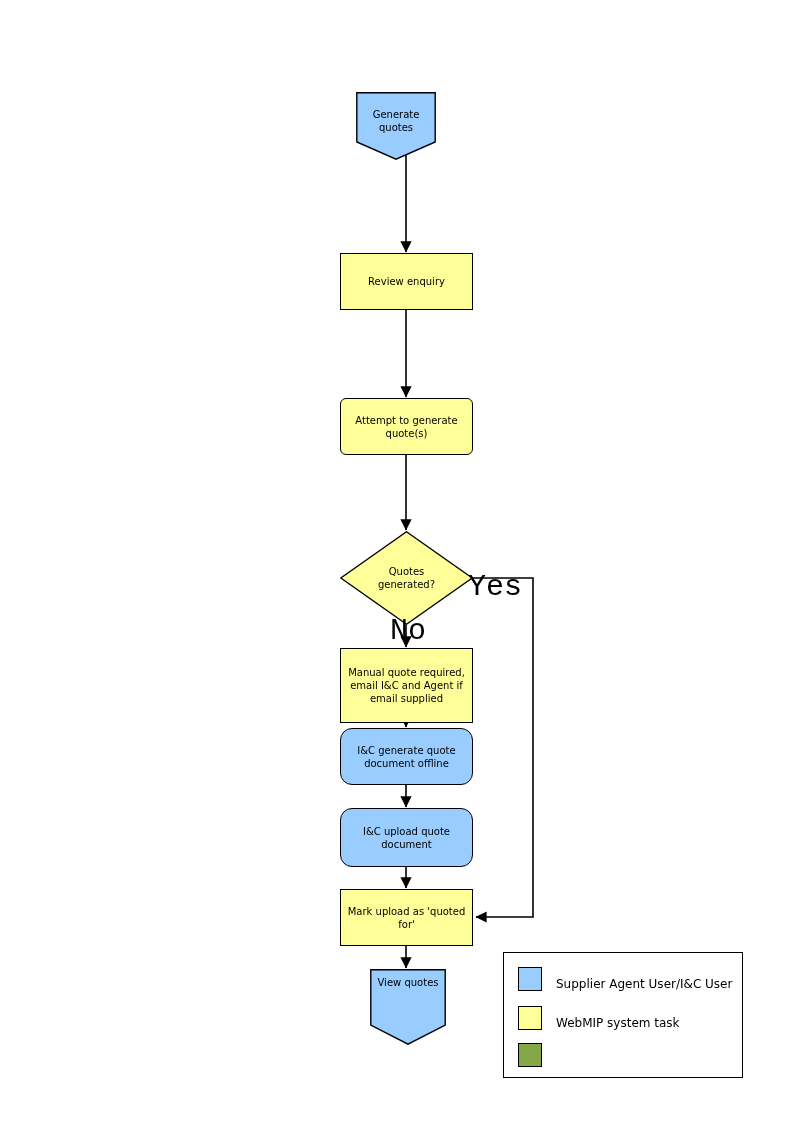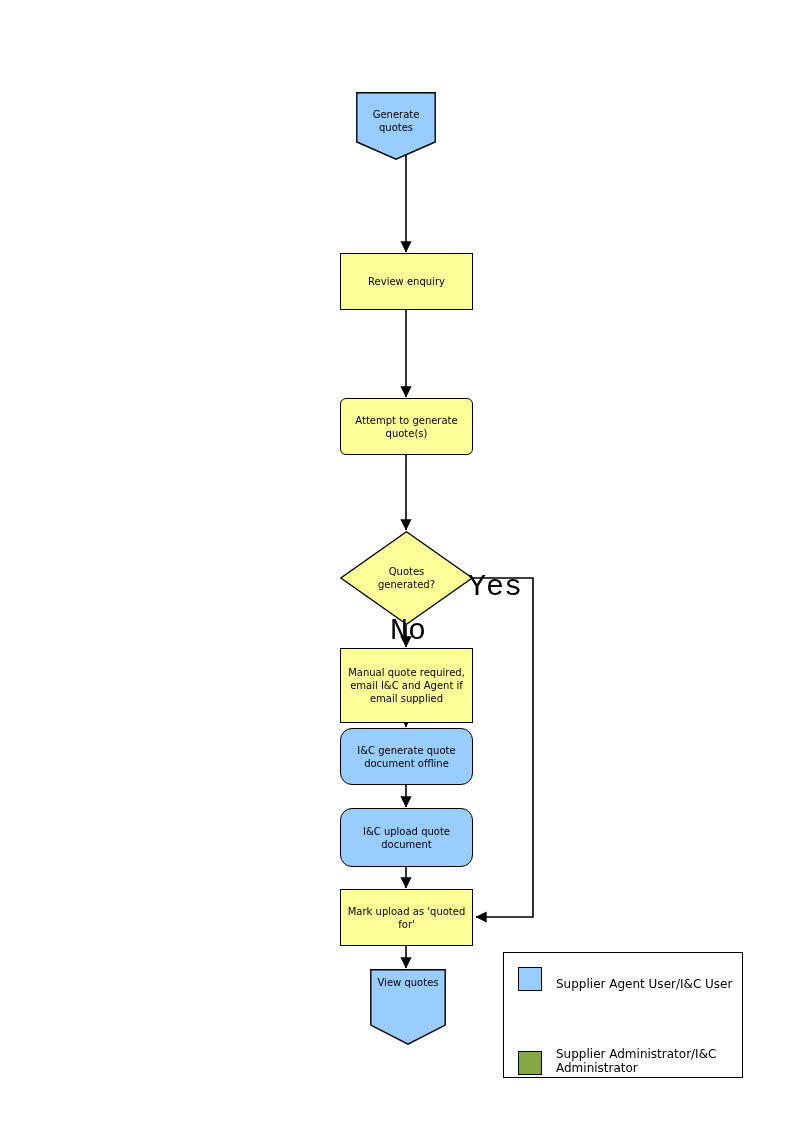--- a/index.html
+++ b/index.html
@@ -211,18 +211,20 @@
     <polygon points="0.8,0.8 75.2,0.8 75.2,56 38,75.2 0.8,56" fill="#99ccff" stroke="#000000" stroke-width="1.4"></polygon>
   </svg>
   <span class="ptext" style="top:7px;">View quotes</span>
 </div>
 
 <div id="legend">
   <div class="legend-row" style="top:14px;">
     <span class="legend-swatch sw-blue"></span>
     <span class="legend-text">Supplier Agent User/I&amp;C User</span>
   </div>
+  <div class="legend-row" style="top:53px;">
+    <span class="legend-swatch sw-yellow"></span>
+    <span class="legend-text">WebMIP system task</span>
+  </div>
   <div class="legend-row" style="top:90px;">
     <span class="legend-swatch sw-green"></span>
-    <span class="legend-text">Supplier Administrator/I&amp;C
-Administrator</span>
   </div>
 </div>
 
 </body></html>

